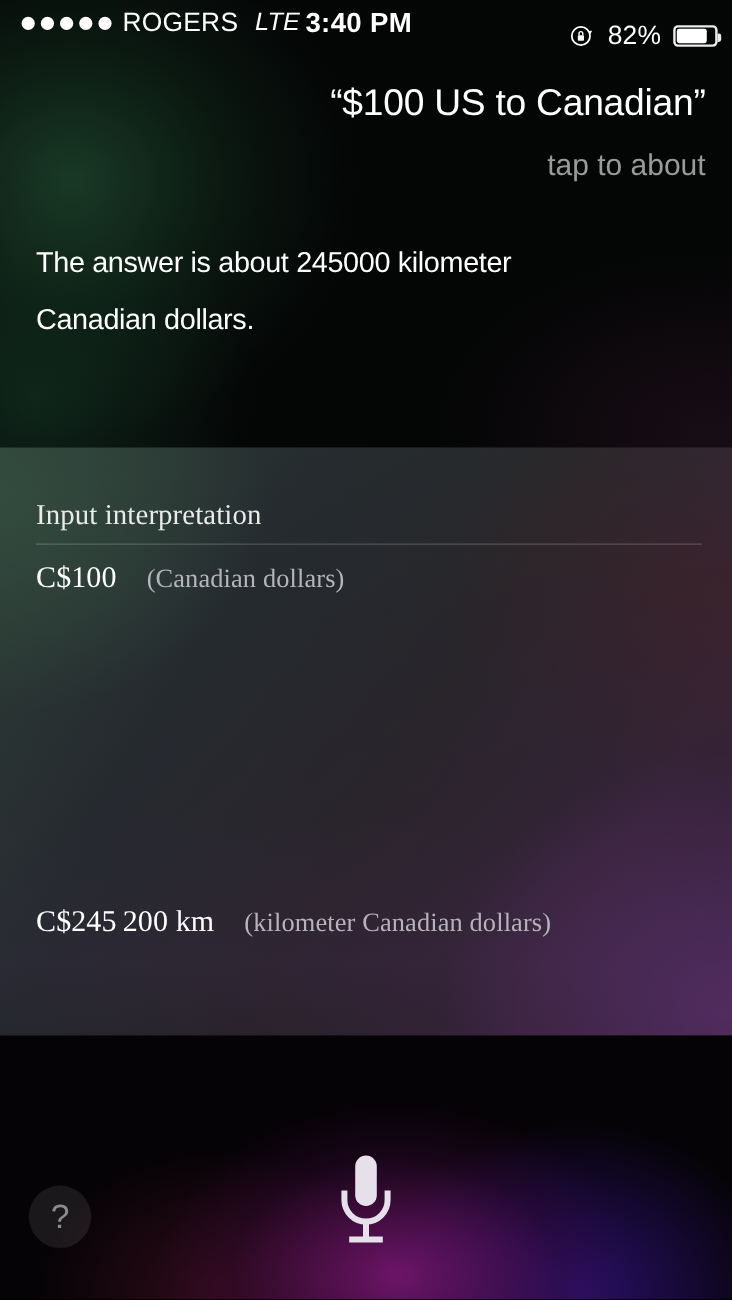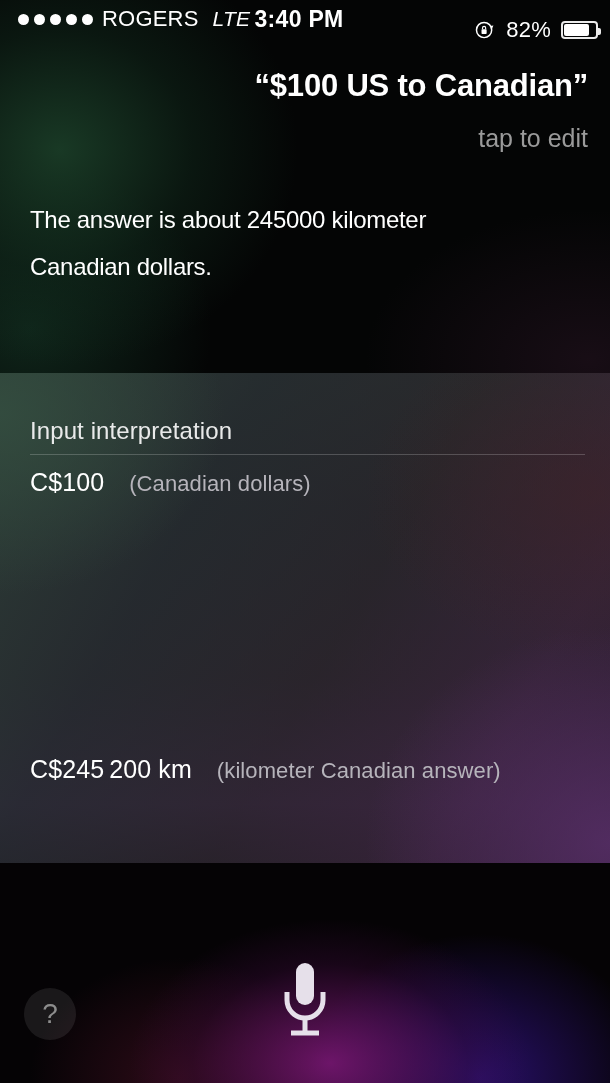--- a/index.html
+++ b/index.html
@@ -101,21 +101,21 @@
 
   
   .query {
     position: absolute;
     right: 22px;
     top: 68px;
     width: 560px;
     text-align: right;
     color: #fff;
     font-size: 31px;
-    font-weight: 700;
+    font-weight: 400;
     letter-spacing: -0.2px;
   }
   .tap-edit {
     position: absolute;
     right: 22px;
     top: 124px;
     width: 560px;
     text-align: right;
     color: #9a9a9a;
     font-size: 25px;
@@ -137,20 +137,21 @@
   
   .wa-card {
     position: absolute;
     left: 0; top: 373px;
     width: 610px;
     height: 490px;
     background:
       linear-gradient(120deg, rgba(45,62,55,0.95) 0%, rgba(36,42,46,0.75) 30%, rgba(40,34,40,0.6) 55%, rgba(56,34,58,0.75) 80%, rgba(48,30,52,0.9) 100%),
       linear-gradient(180deg, #2b3331 0%, #262a2e 28%, #2c2730 62%, #3b2a46 88%, #2a2230 100%);
     overflow: hidden;
+    font-family: Liberation Serif, serif;
   }
   .wa-card::before {
     content: "";
     position: absolute;
     inset: 0;
     background:
       radial-gradient(ellipse 320px 260px at 0px 40px, rgba(52,78,64,0.85) 0%, rgba(0,0,0,0) 70%),
       radial-gradient(ellipse 340px 300px at 610px 470px, rgba(92,48,110,0.75) 0%, rgba(0,0,0,0) 72%),
       radial-gradient(ellipse 300px 220px at 590px 120px, rgba(64,34,38,0.55) 0%, rgba(0,0,0,0) 75%);
     pointer-events: none;
@@ -251,36 +252,36 @@
           <path d="M9.3 11.3 v-1.6 a1.7 1.7 0 0 1 3.4 0 v1.6" fill="none" stroke="#ffffff" stroke-width="1.3"></path>
         </svg>
         <span class="batt-pct">82%</span>
         <span class="batt">
           <span class="batt-fill" id="batt-fill" style="width: 25.42px;"></span>
         </span>
       </div>
     </div>
 
     <div class="query">“$100 US to Canadian”</div>
-    <div class="tap-edit">tap to edit</div>
+    <div class="tap-edit">tap to about</div>
     <div class="answer">The answer is about 245000 kilometer Canadian dollars.</div>
   </div>
 
   <div class="wa-card">
     <div class="wa-inner">
 
       <div class="sec-head h-input">Input interpretation</div>
 
       <div class="pod-line l-input">
         <span>C$100</span><span class="pod-unit">(Canadian dollars)</span>
       </div>
 
 
       <div class="pod-line l-result">
-        <span>C$245 200 km</span><span class="pod-unit">(kilometer Canadian answer)</span>
+        <span>C$245 200 km</span><span class="pod-unit">(kilometer Canadian dollars)</span>
       </div>
 
     </div>
   </div>
 
   <div class="bottom"></div>
 
   <div class="help-btn">?</div>
 
   <div class="mic-btn">

